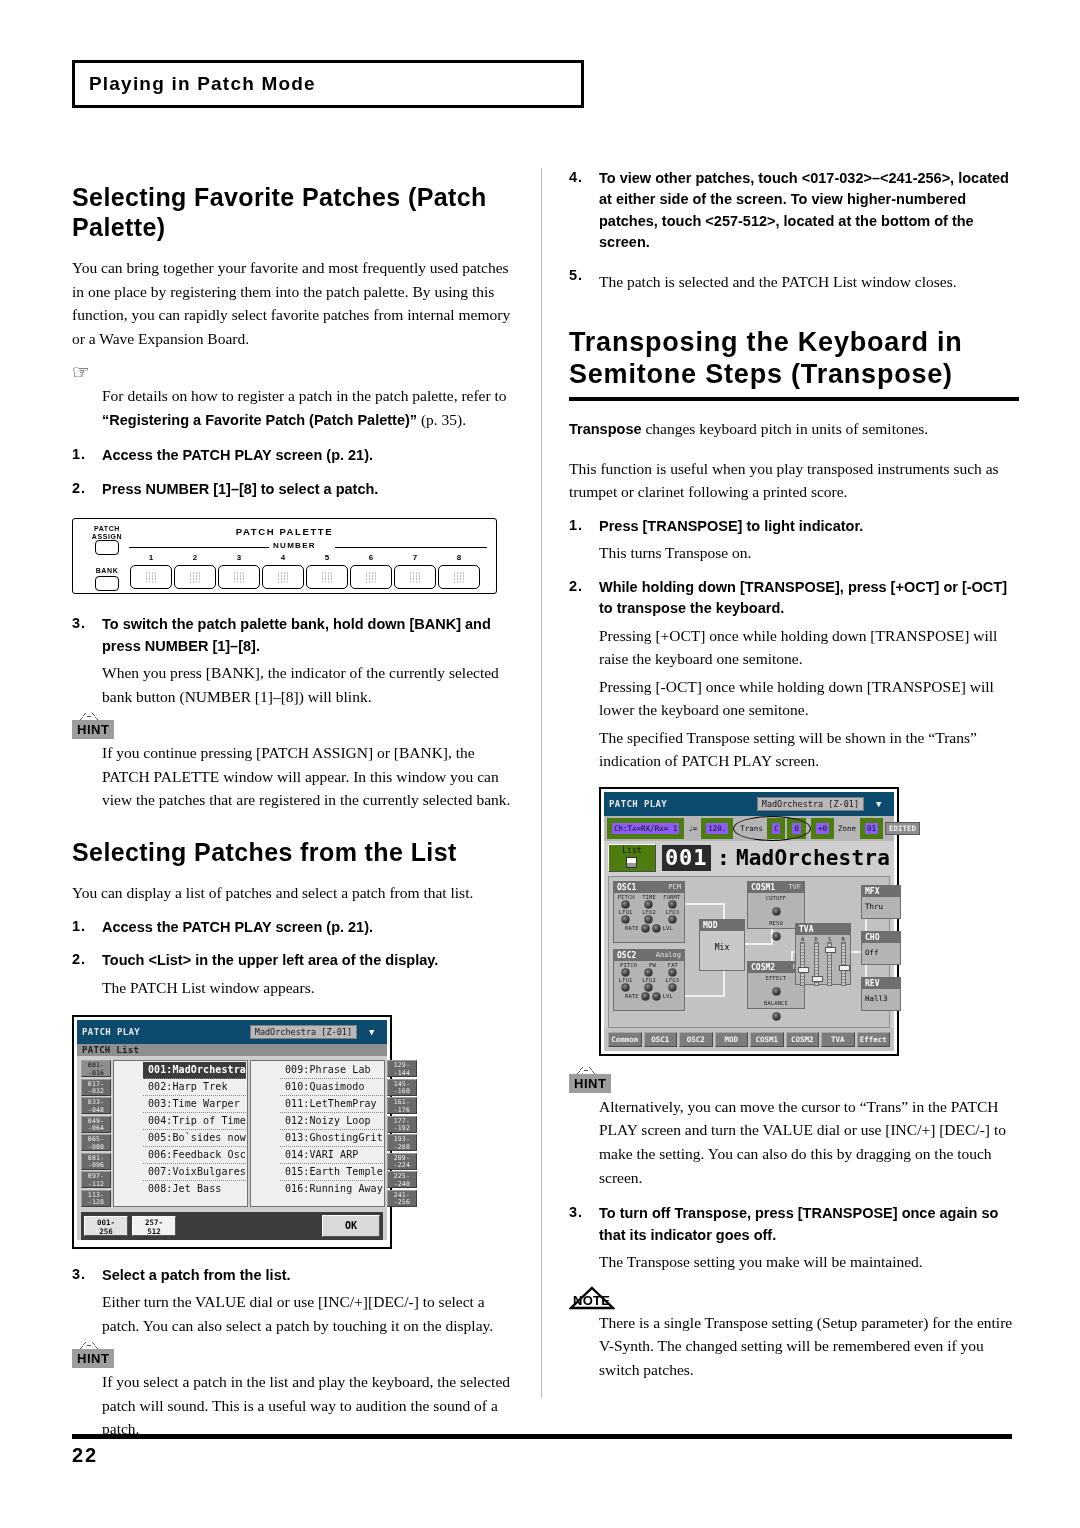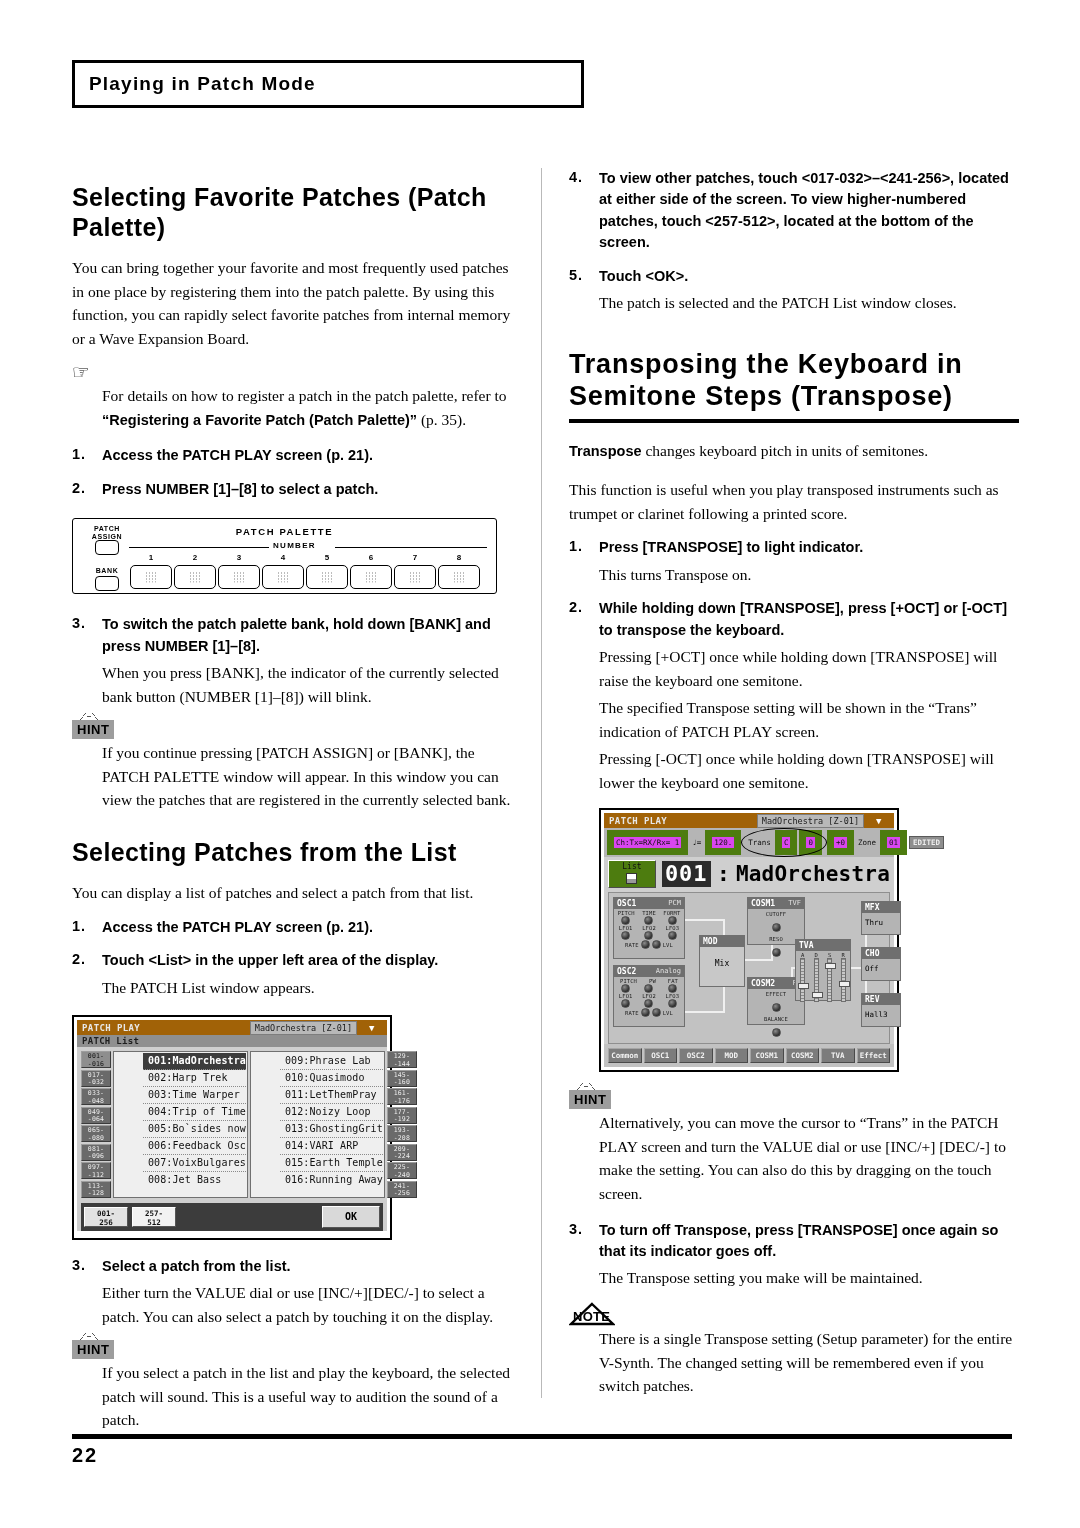--- a/index.html
+++ b/index.html
@@ -138,22 +138,22 @@
   }
   .pp-btnnum {
     position:absolute; top:34px; width:42px; text-align:center;
     font-family:"Liberation Sans", sans-serif; font-weight:bold; font-size:8px;
   }
 
   
   .lcd-wrap { border:2px solid #000; background:#fff; padding:3px; }
   .lcd { background:#cfcfcf; font-family:"DejaVu Sans Mono", monospace; }
   .lcd-titlebar {
-    background:#a16207; color:#e8e8e8; display:flex; align-items:center;
-    height:15px; font-size:9px; font-weight:bold; letter-spacing:0.4px;
+    background:#0c4a6e; color:#e8e8e8; display:flex; align-items:center;
+    height:24px; font-size:9px; font-weight:bold; letter-spacing:0.4px;
   }
   .lcd-titlebar .tname { padding-left:5px; flex:none; }
   .lcd-titlebar .patchname {
     margin-left:auto; background:#b8b8b8; color:#1a1a1a;
     font-weight:normal; font-size:8.5px; padding:1px 4px; letter-spacing:0;
     border:1px solid #7d7d7d;
   }
   .lcd-titlebar .tri {
     width:30px; text-align:center; color:#fff; font-size:9px;
   }
@@ -201,21 +201,21 @@
     font-size:10px; font-weight:bold; text-align:center; line-height:20px; color:#000;
   }
 
   
   .patchplay-fig { margin:14px 0 18px 0; width:300px; }
   .pp-topbar {
     display:flex; align-items:center; gap:2px;
     background:#b5b5b5; padding:2px 3px; font-size:7.5px; color:#111;
   }
   .pp-fld {
-    background:#d946ef; border:7px solid #4d7c0f; padding:0 2px;
+    background:#8b5cf6; border:5px solid #4d7c0f; padding:0 2px;
     line-height:11px; white-space:nowrap;
   }
   .pp-fld.plain { background:transparent; border:none; }
   .pp-edited {
     margin-left:auto; background:#8e8e8e; color:#eee; font-weight:bold;
     border:1px solid #5a5a5a; padding:0 3px; line-height:11px;
   }
   .pp-transwrap { position:relative; display:flex; gap:2px; align-items:center; padding:0 3px;}
   .pp-oval {
     position:absolute; left:-2px; top:-2px; right:-2px; bottom:-2px;
@@ -477,21 +477,20 @@
       <div class="step">
         <div class="step-num">4.</div>
         <div class="step-body">
           <p class="step-title">To view other patches, touch &lt;017-032&gt;–&lt;241-256&gt;, located at either side of the screen. To view higher-numbered patches, touch &lt;257-512&gt;, located at the bottom of the screen.</p>
         </div>
       </div>
 
       <div class="step">
         <div class="step-num">5.</div>
         <div class="step-body">
-          <p class="step-title">Touch &lt;OK&gt;.</p>
           <p class="step-desc">The patch is selected and the PATCH List window closes.</p>
         </div>
       </div>
 
       <h1 class="sec big ruled" style="margin-top:34px;">Transposing the Keyboard in Semitone Steps (Transpose)</h1>
 
       <p class="body tight"><b>Transpose</b><span> changes keyboard pitch in units of semitones.</span></p>
       <p class="body">This function is useful when you play transposed instruments such as trumpet or clarinet following a printed score.</p>
 
       <div class="step">
@@ -500,22 +499,22 @@
           <p class="step-title">Press [TRANSPOSE] to light indicator.</p>
           <p class="step-desc">This turns Transpose on.</p>
         </div>
       </div>
 
       <div class="step">
         <div class="step-num">2.</div>
         <div class="step-body">
           <p class="step-title">While holding down [TRANSPOSE], press [+OCT] or [-OCT] to transpose the keyboard.</p>
           <p class="step-desc">Pressing [+OCT] once while holding down [TRANSPOSE] will raise the keyboard one semitone.</p>
+          <p class="step-desc">Pressing [-OCT] once while holding down [TRANSPOSE] will lower the keyboard one semitone.</p>
           <p class="step-desc">The specified Transpose setting will be shown in the “Trans” indication of PATCH PLAY screen.</p>
-          <p class="step-desc">Pressing [-OCT] once while holding down [TRANSPOSE] will lower the keyboard one semitone.</p>
         </div>
       </div>
 
       <div class="patchplay-fig" style="margin-left:30px;">
         <div class="lcd-wrap">
           <div class="lcd">
 
             <div class="lcd-titlebar">
               <span class="tname">PATCH PLAY</span>
               <span class="patchname">MadOrchestra [Z-01]</span>

